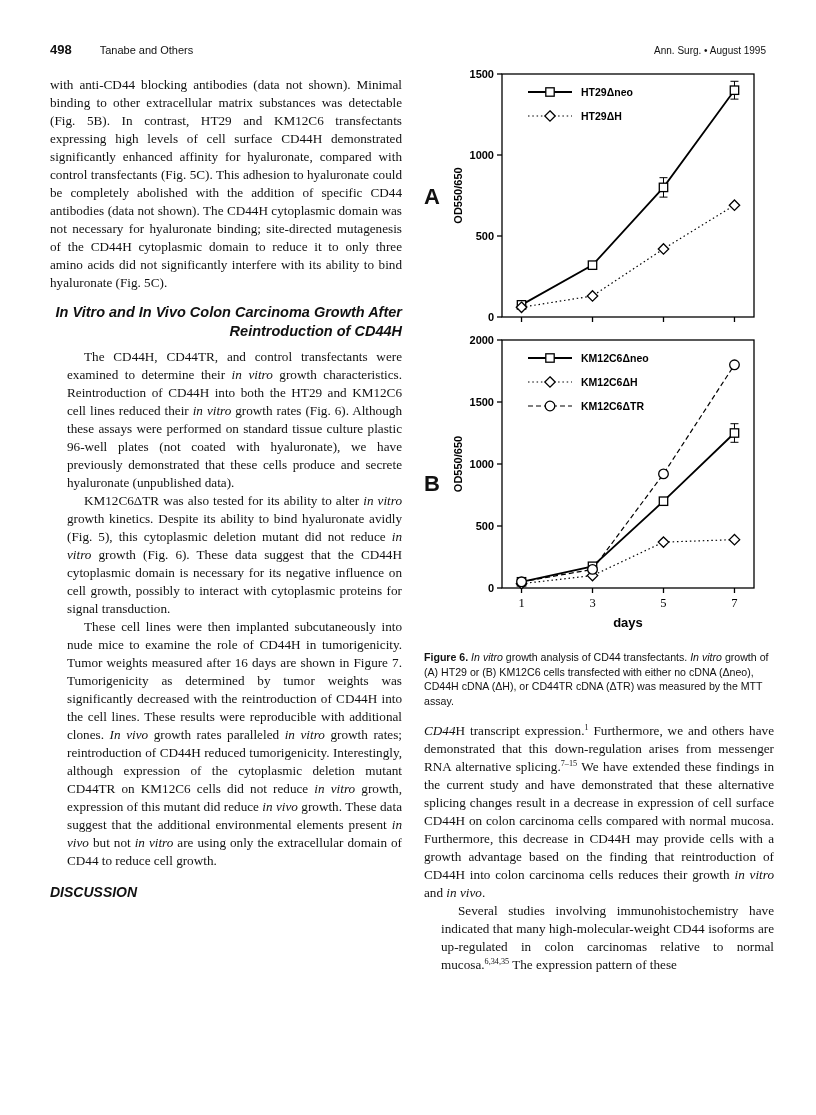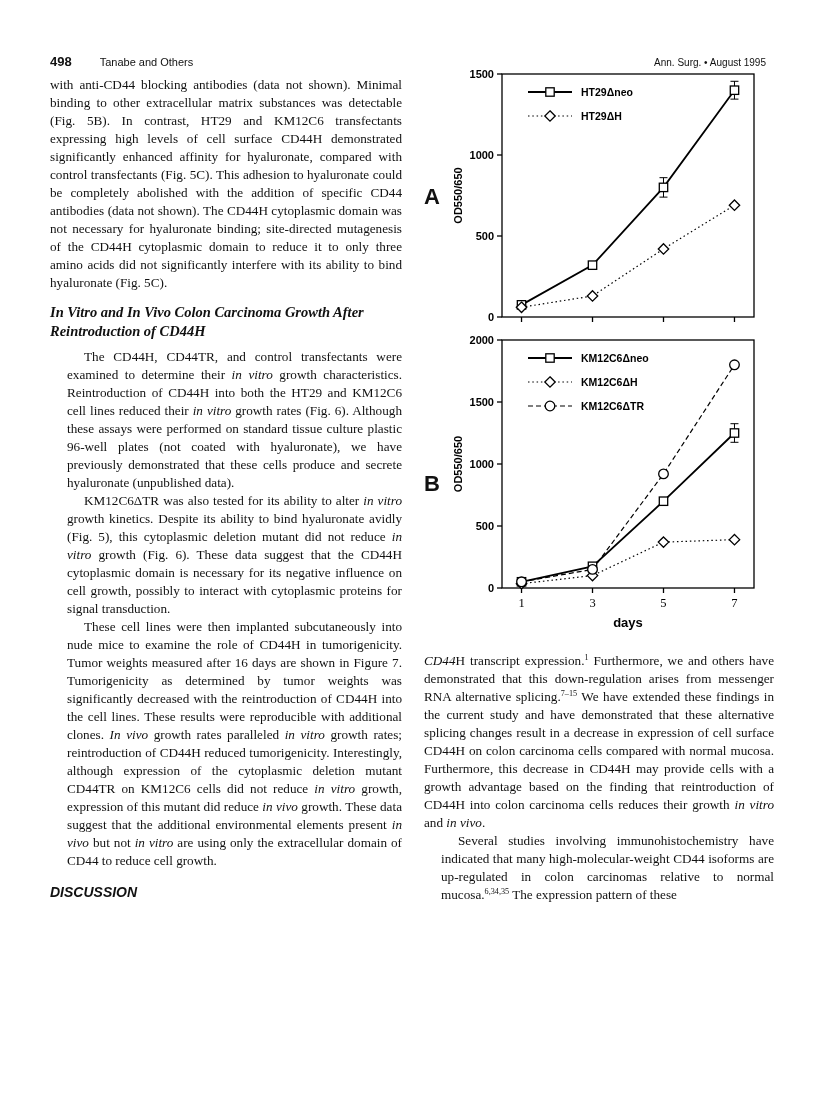--- a/index.html
+++ b/index.html
@@ -9,45 +9,45 @@
     width: 816px;
     height: 1115px;
     margin: 0 auto;
     background: #ffffff;
     color: #111;
     font-family: "Liberation Serif", serif;
     overflow: hidden;
   }
   .header {
     position: absolute;
-    top: 54px; left: 50px; width: 716px;
+    top: 42px; left: 50px; width: 716px;
     display: flex; justify-content: space-between; align-items: baseline;
   }
   .header-left { display: flex; align-items: baseline; gap: 28px; font-family: "Liberation Sans", sans-serif; }
   .page-number { font-weight: 700; font-size: 13px; }
   .running-title { font-size: 11px; }
   .journal-info { font-family: "Liberation Sans", sans-serif; font-size: 10px; }
 
   .col-left {
     position: absolute;
     top: 76px; left: 50px; width: 352px;
     font-size: 13.2px; line-height: 18px;
     text-align: justify;
   }
   .col-right {
     position: absolute;
     top: 64px; left: 424px; width: 350px;
   }
   .para { margin: 0; }
   .para.indent { text-indent: 17px; margin-left: 17px; }
   .section-heading {
-    font-family: Liberation Serif, serif;
+    font-family: Liberation Sans, sans-serif;
     font-style: italic; font-weight: 700;
     font-size: 14.5px; line-height: 19px;
-    margin: 11px 0 7px 0; text-align: left;
+    margin: 11px 0 7px 0; text-align: right;
   }
   .discussion-heading {
     font-family: "Liberation Sans", sans-serif;
     font-weight: 700; font-size: 14px;
     margin: 13px 0 7px 0; text-align: left; font-style: italic;
   }
   .figure { margin: 0; }
   .chart-row { display: flex; align-items: center; }
   .panel-label {
     width: 26px;
@@ -177,20 +177,21 @@
               <rect x="95.8" y="23.8" width="8.4" height="8.4" fill="#fff" stroke="#000" stroke-width="1.3"></rect>
               <text x="131" y="31.8" font-size="10.5" font-weight="bold" font-family="&quot;Liberation Sans&quot;, sans-serif">KM12C6Δneo</text>
               <line x1="78" y1="52" x2="122" y2="52" stroke="#000" stroke-width="1.2" stroke-dasharray="1.5,2.8"></line>
               <polygon points="100,46.8 105.2,52 100,57.2 94.8,52" fill="#fff" stroke="#000" stroke-width="1.3"></polygon>
               <text x="131" y="55.8" font-size="10.5" font-weight="bold" font-family="&quot;Liberation Sans&quot;, sans-serif">KM12C6ΔH</text>
               <line x1="78" y1="76" x2="122" y2="76" stroke="#000" stroke-width="1.2" stroke-dasharray="5,3"></line>
               <circle cx="100" cy="76" r="4.8" fill="#fff" stroke="#000" stroke-width="1.3"></circle>
               <text x="131" y="79.8" font-size="10.5" font-weight="bold" font-family="&quot;Liberation Sans&quot;, sans-serif">KM12C6ΔTR</text>
             </svg></div>
       </div>
+      <div class="caption"><b>Figure 6.</b>  <i>In vitro</i> growth analysis of CD44 transfectants. <i>In vitro</i> growth of (A) HT29 or (B) KM12C6 cells transfected with either no cDNA (Δneo), CD44H cDNA (ΔH), or CD44TR cDNA (ΔTR) was measured by the MTT assay.</div>
     </div>
     <div class="right-text">
       <p class="para"><i>CD44</i>H transcript expression.<sup>1</sup> Furthermore, we and others have demonstrated that this down-regulation arises from messenger RNA alternative splicing.<sup>7–15</sup> We have extended these findings in the current study and have demonstrated that these alternative splicing changes result in a decrease in expression of cell surface CD44H on colon carcinoma cells compared with normal mucosa. Furthermore, this decrease in CD44H may provide cells with a growth advantage based on the finding that reintroduction of CD44H into colon carcinoma cells reduces their growth <i>in vitro</i> and <i>in vivo</i>.</p>
       <p class="para indent">Several studies involving immunohistochemistry have indicated that many high-molecular-weight CD44 isoforms are up-regulated in colon carcinomas relative to normal mucosa.<sup>6,34,35</sup> The expression pattern of these</p>
     </div>
   </div>
 
 </div>
 
 </body></html>

